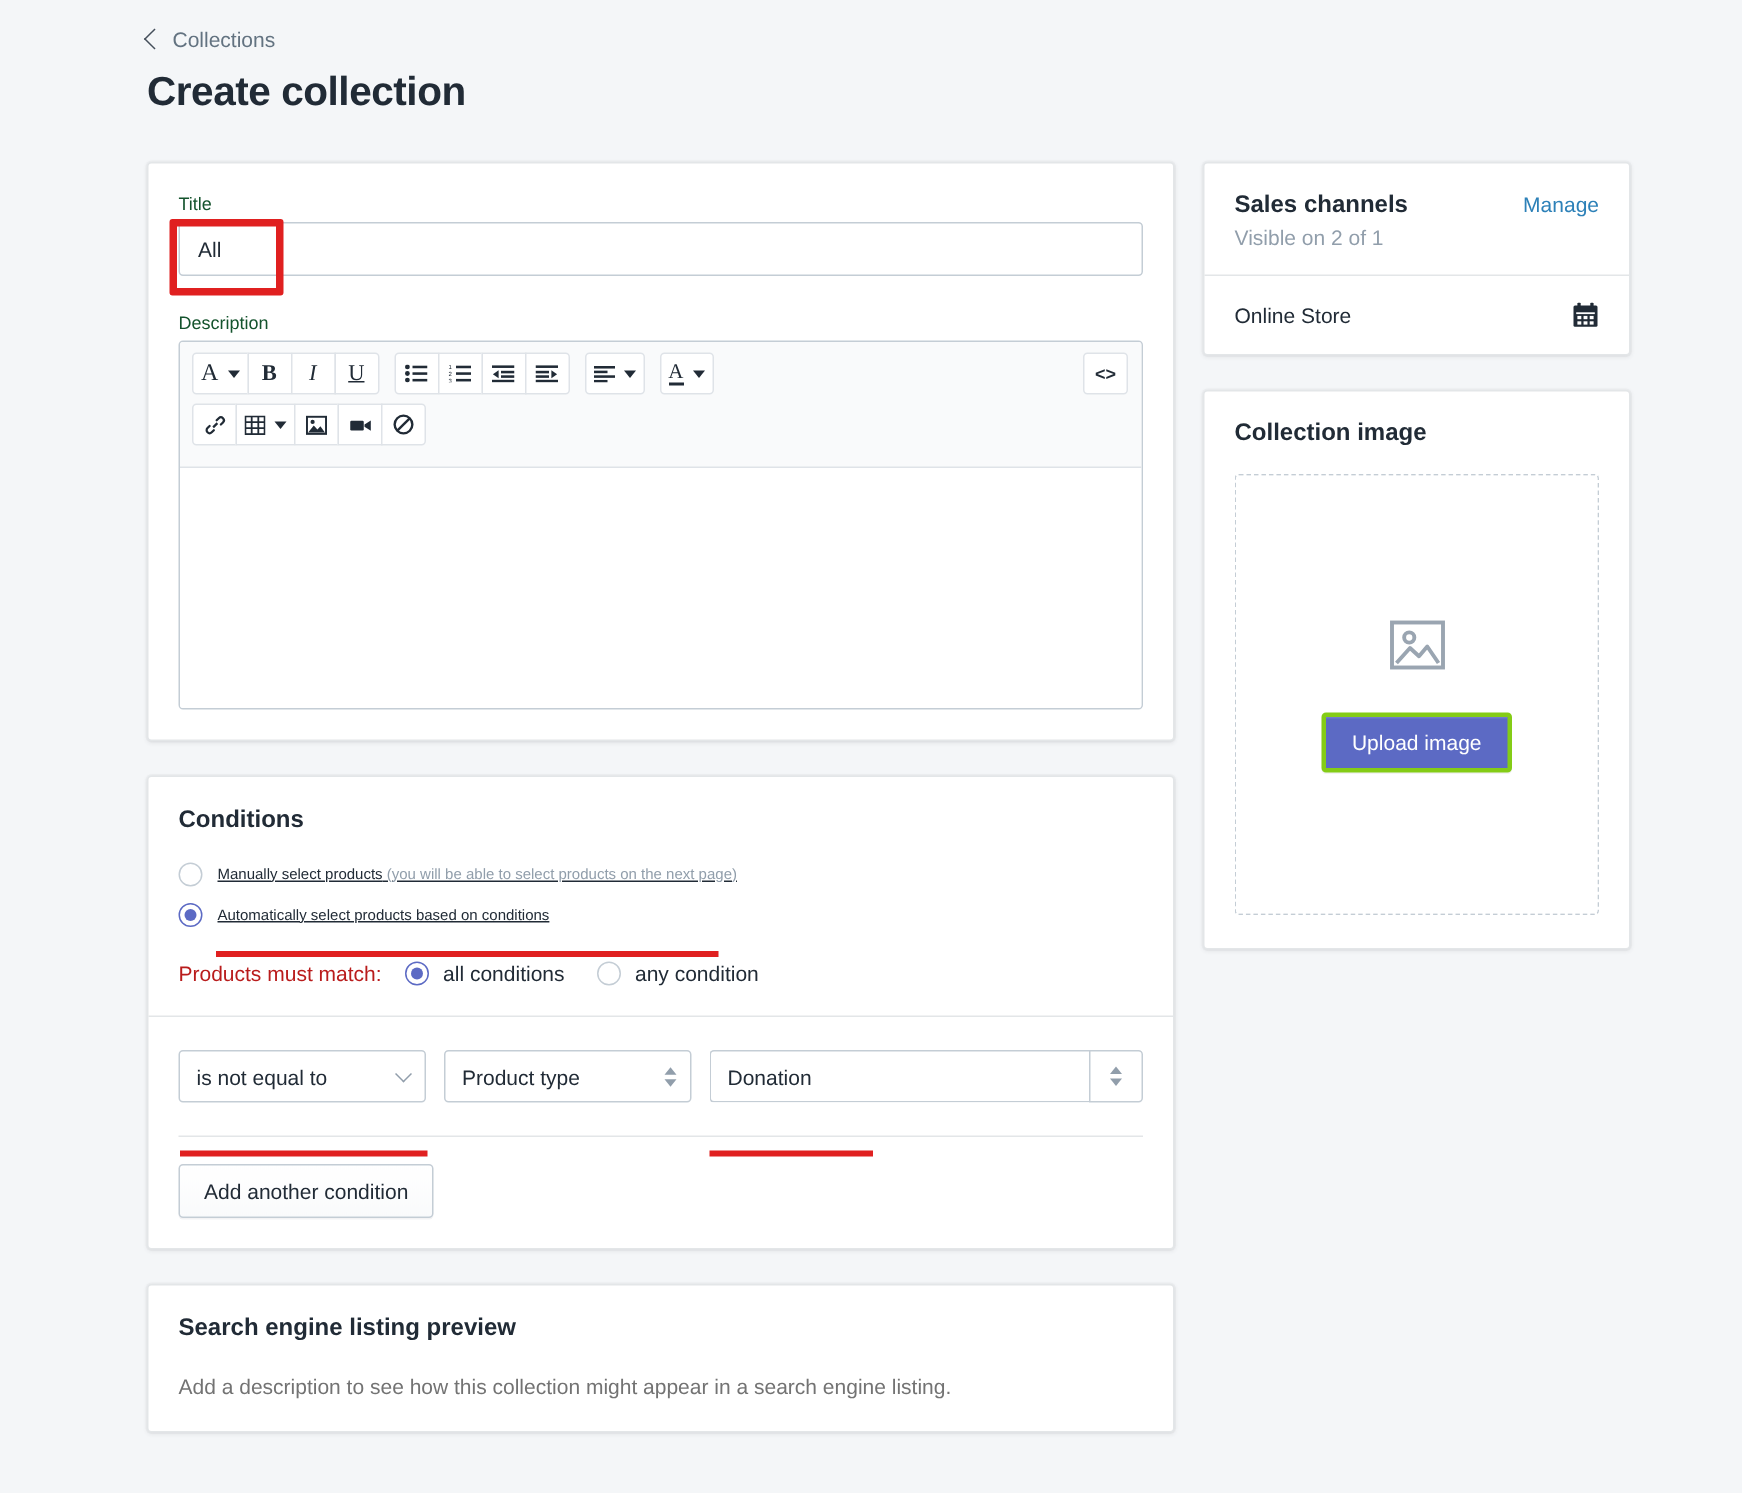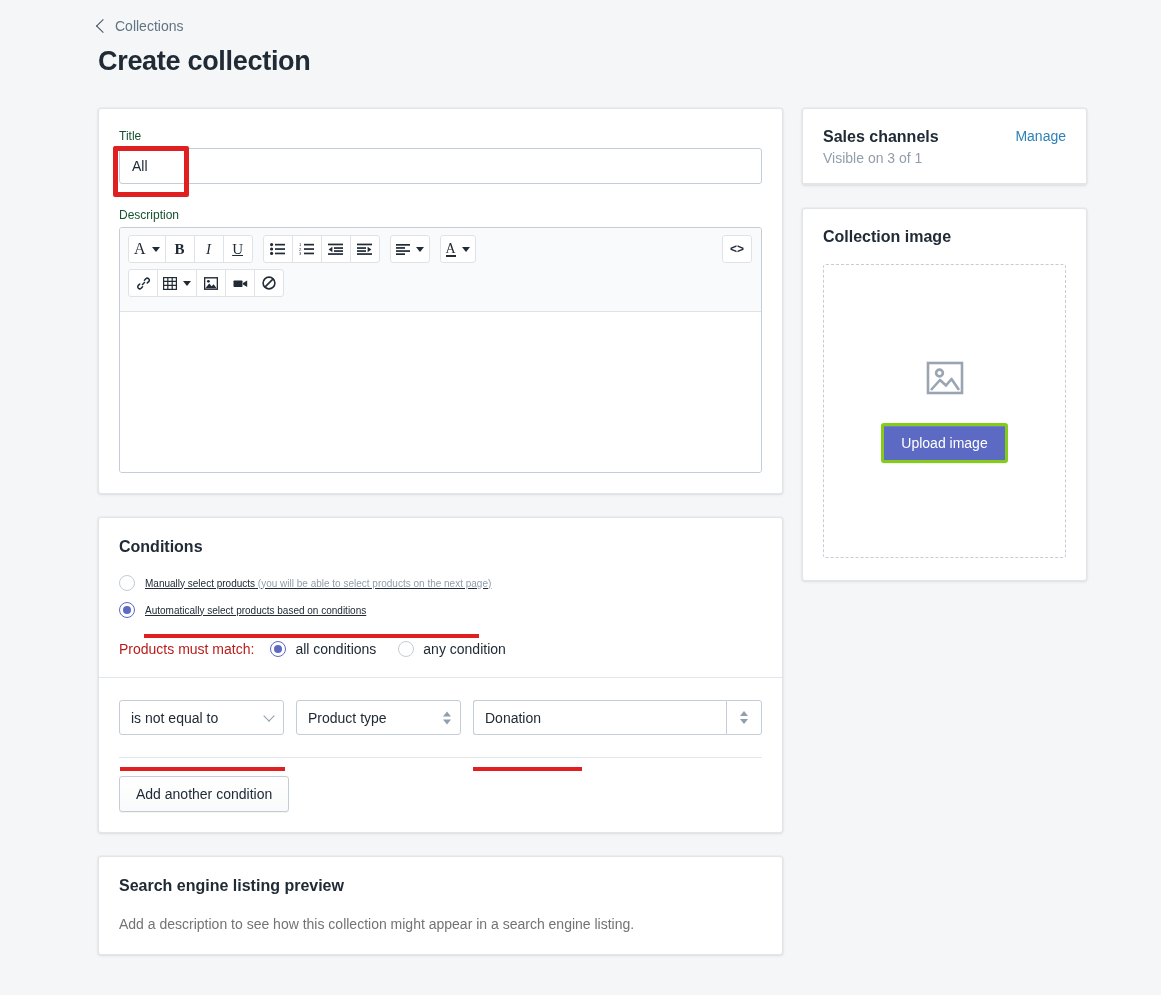--- a/index.html
+++ b/index.html
@@ -424,25 +424,42 @@
       </div>
     </div>
   </div>
 
   <div class="side-col">
 
     <div class="card">
       <div class="side-head">
         <div>
           <div class="side-title">Sales channels</div>
-          <div class="side-sub">Visible on 3 of 1</div>
+          <div class="side-sub">Visible on 2 of 1</div>
         </div>
         <div class="link">Manage</div>
       </div>
       <div class="side-sep"></div>
+      <div class="channel-row">
+        <span>Online Store</span>
+        <span>
+          <svg width="18" height="18" viewBox="0 0 18 18">
+            <rect x="1" y="2.6" width="16" height="14.2" rx="1" fill="#212b36"></rect>
+            <rect x="3.6" y="0.8" width="2.2" height="3.2" rx="0.6" fill="#212b36"></rect>
+            <rect x="12.2" y="0.8" width="2.2" height="3.2" rx="0.6" fill="#212b36"></rect>
+            <rect x="2.8" y="7.2" width="12.4" height="1.2" fill="#fff"></rect>
+            <rect x="3.6" y="9.6" width="2.6" height="2.2" fill="#fff"></rect>
+            <rect x="7.7" y="9.6" width="2.6" height="2.2" fill="#fff"></rect>
+            <rect x="11.8" y="9.6" width="2.6" height="2.2" fill="#fff"></rect>
+            <rect x="3.6" y="13.2" width="2.6" height="2.2" fill="#fff"></rect>
+            <rect x="7.7" y="13.2" width="2.6" height="2.2" fill="#fff"></rect>
+            <rect x="11.8" y="13.2" width="2.6" height="2.2" fill="#fff"></rect>
+          </svg>
+        </span>
+      </div>
     </div>
 
     <div class="card">
       <div style="padding:19px 20px 0 20px;">
         <div class="side-title">Collection image</div>
       </div>
       <div class="dropzone">
         <span>
           <svg width="38" height="38" viewBox="0 0 38 38">
             <rect x="2" y="4" width="34" height="30" fill="none" stroke="#9aa5b1" stroke-width="2.6"></rect>

